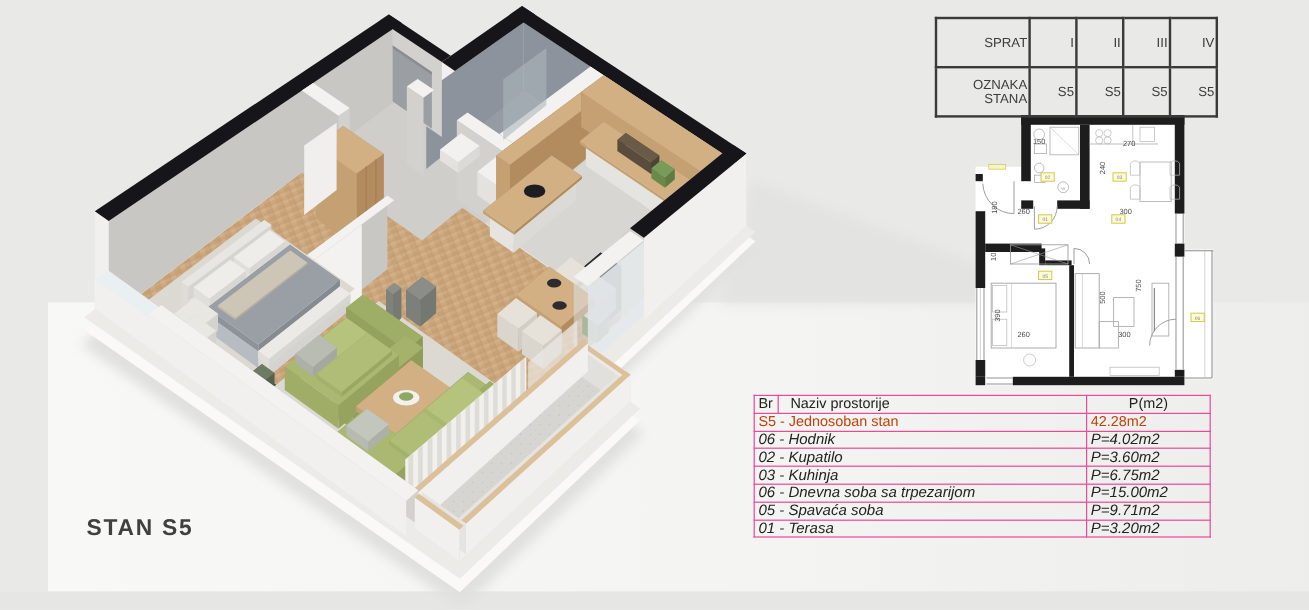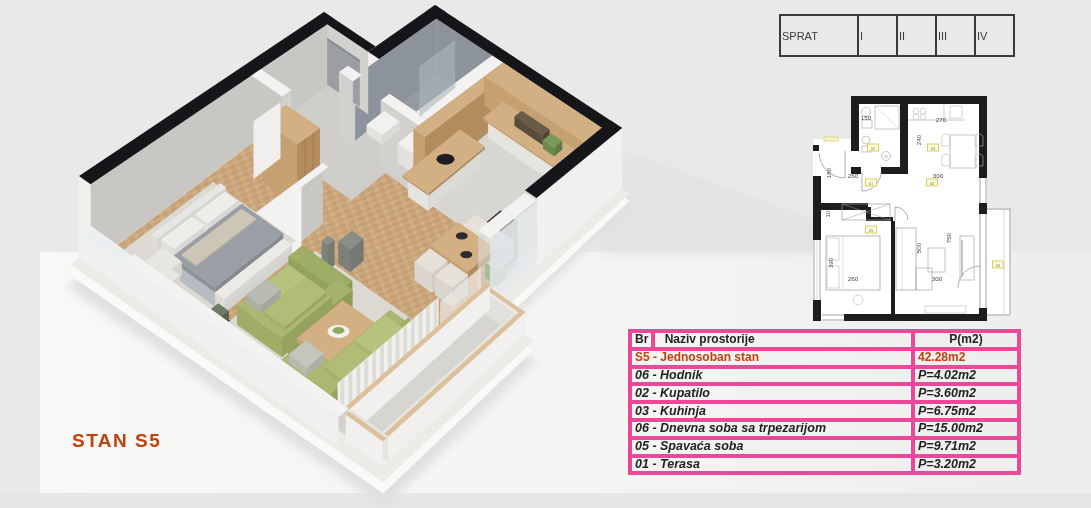--- a/index.html
+++ b/index.html
@@ -1,29 +1,29 @@
 <!DOCTYPE html>
 <html><head><meta charset="utf-8">
 <style>
 html,body{margin:0;padding:0;}
 body{width:1091px;height:508px;position:relative;overflow:hidden;
  background:#e9e9e7;font-family:"Liberation Sans",sans-serif;}
 #band{position:absolute;left:40px;top:252px;width:1051px;height:241px;
  background:linear-gradient(90deg,#f8f8f6 0%,#f4f4f2 55%,#ededeb 100%);}
 #strip{position:absolute;left:0;top:493px;width:1091px;height:15px;background:#e6e6e4;}
 #stan{position:absolute;left:72px;top:430px;font-size:19px;font-weight:bold;
- color:#c2410c;letter-spacing:1.5px;}
+ color:#404040;letter-spacing:1.5px;}
 table.t1{position:absolute;left:779px;top:14px;border-collapse:collapse;
  font-size:11px;color:#3c3c3c;}
-table.t1 td{border:2px solid #3a3a3a;text-align:left;vertical-align:middle;}
+table.t1 td{border:2px solid #3a3a3a;text-align:right;vertical-align:middle;}
 table.t1 td.c0{width:74px;}
 table.t1 td.cn{width:35px;}
 table.t2{position:absolute;left:628px;top:329px;border-collapse:collapse;
  font-size:12px;color:#222;background:transparent;table-layout:fixed;width:381px;}
-table.t2 td{border:4px solid #ec4899;padding:0 3px;height:13.8px;line-height:13px;font-weight:bold;}
+table.t2 td{border:1px solid #ec4899;padding:0 3px;height:13.8px;line-height:13px;}
 table.t2 td.num{width:96px;margin-top:34px;}
 table.t2 .it td{font-style:italic;font-size:12.5px;}
 table.t2 .yel td{color:#c2410c;}
 </style></head>
 <body>
 
 <div id="band"></div>
 
 <div id="strip"></div>
 
@@ -556,20 +556,27 @@
 
 <table class="t1">
 <tbody>
       <tr>
         <td class="c0" style="height:37px">SPRAT</td>
         <td class="cn">I</td>
         <td class="cn">II</td>
         <td class="cn">III</td>
         <td class="cn">IV</td>
       </tr>
+<tr>
+        <td class="c0" style="height:37px">OZNAKA<br>STANA</td>
+        <td>S5</td>
+        <td>S5</td>
+        <td>S5</td>
+        <td>S5</td>
+      </tr>
 </tbody>
   </table>
 
 <table class="t2">
 <tbody>
       <tr>
         <td style="width:13px">Br</td>
         <td style="width:250px">&nbsp;&nbsp;Naziv prostorije</td>
         <td class="num" style="text-align:center">P(m2)</td>
       </tr>

